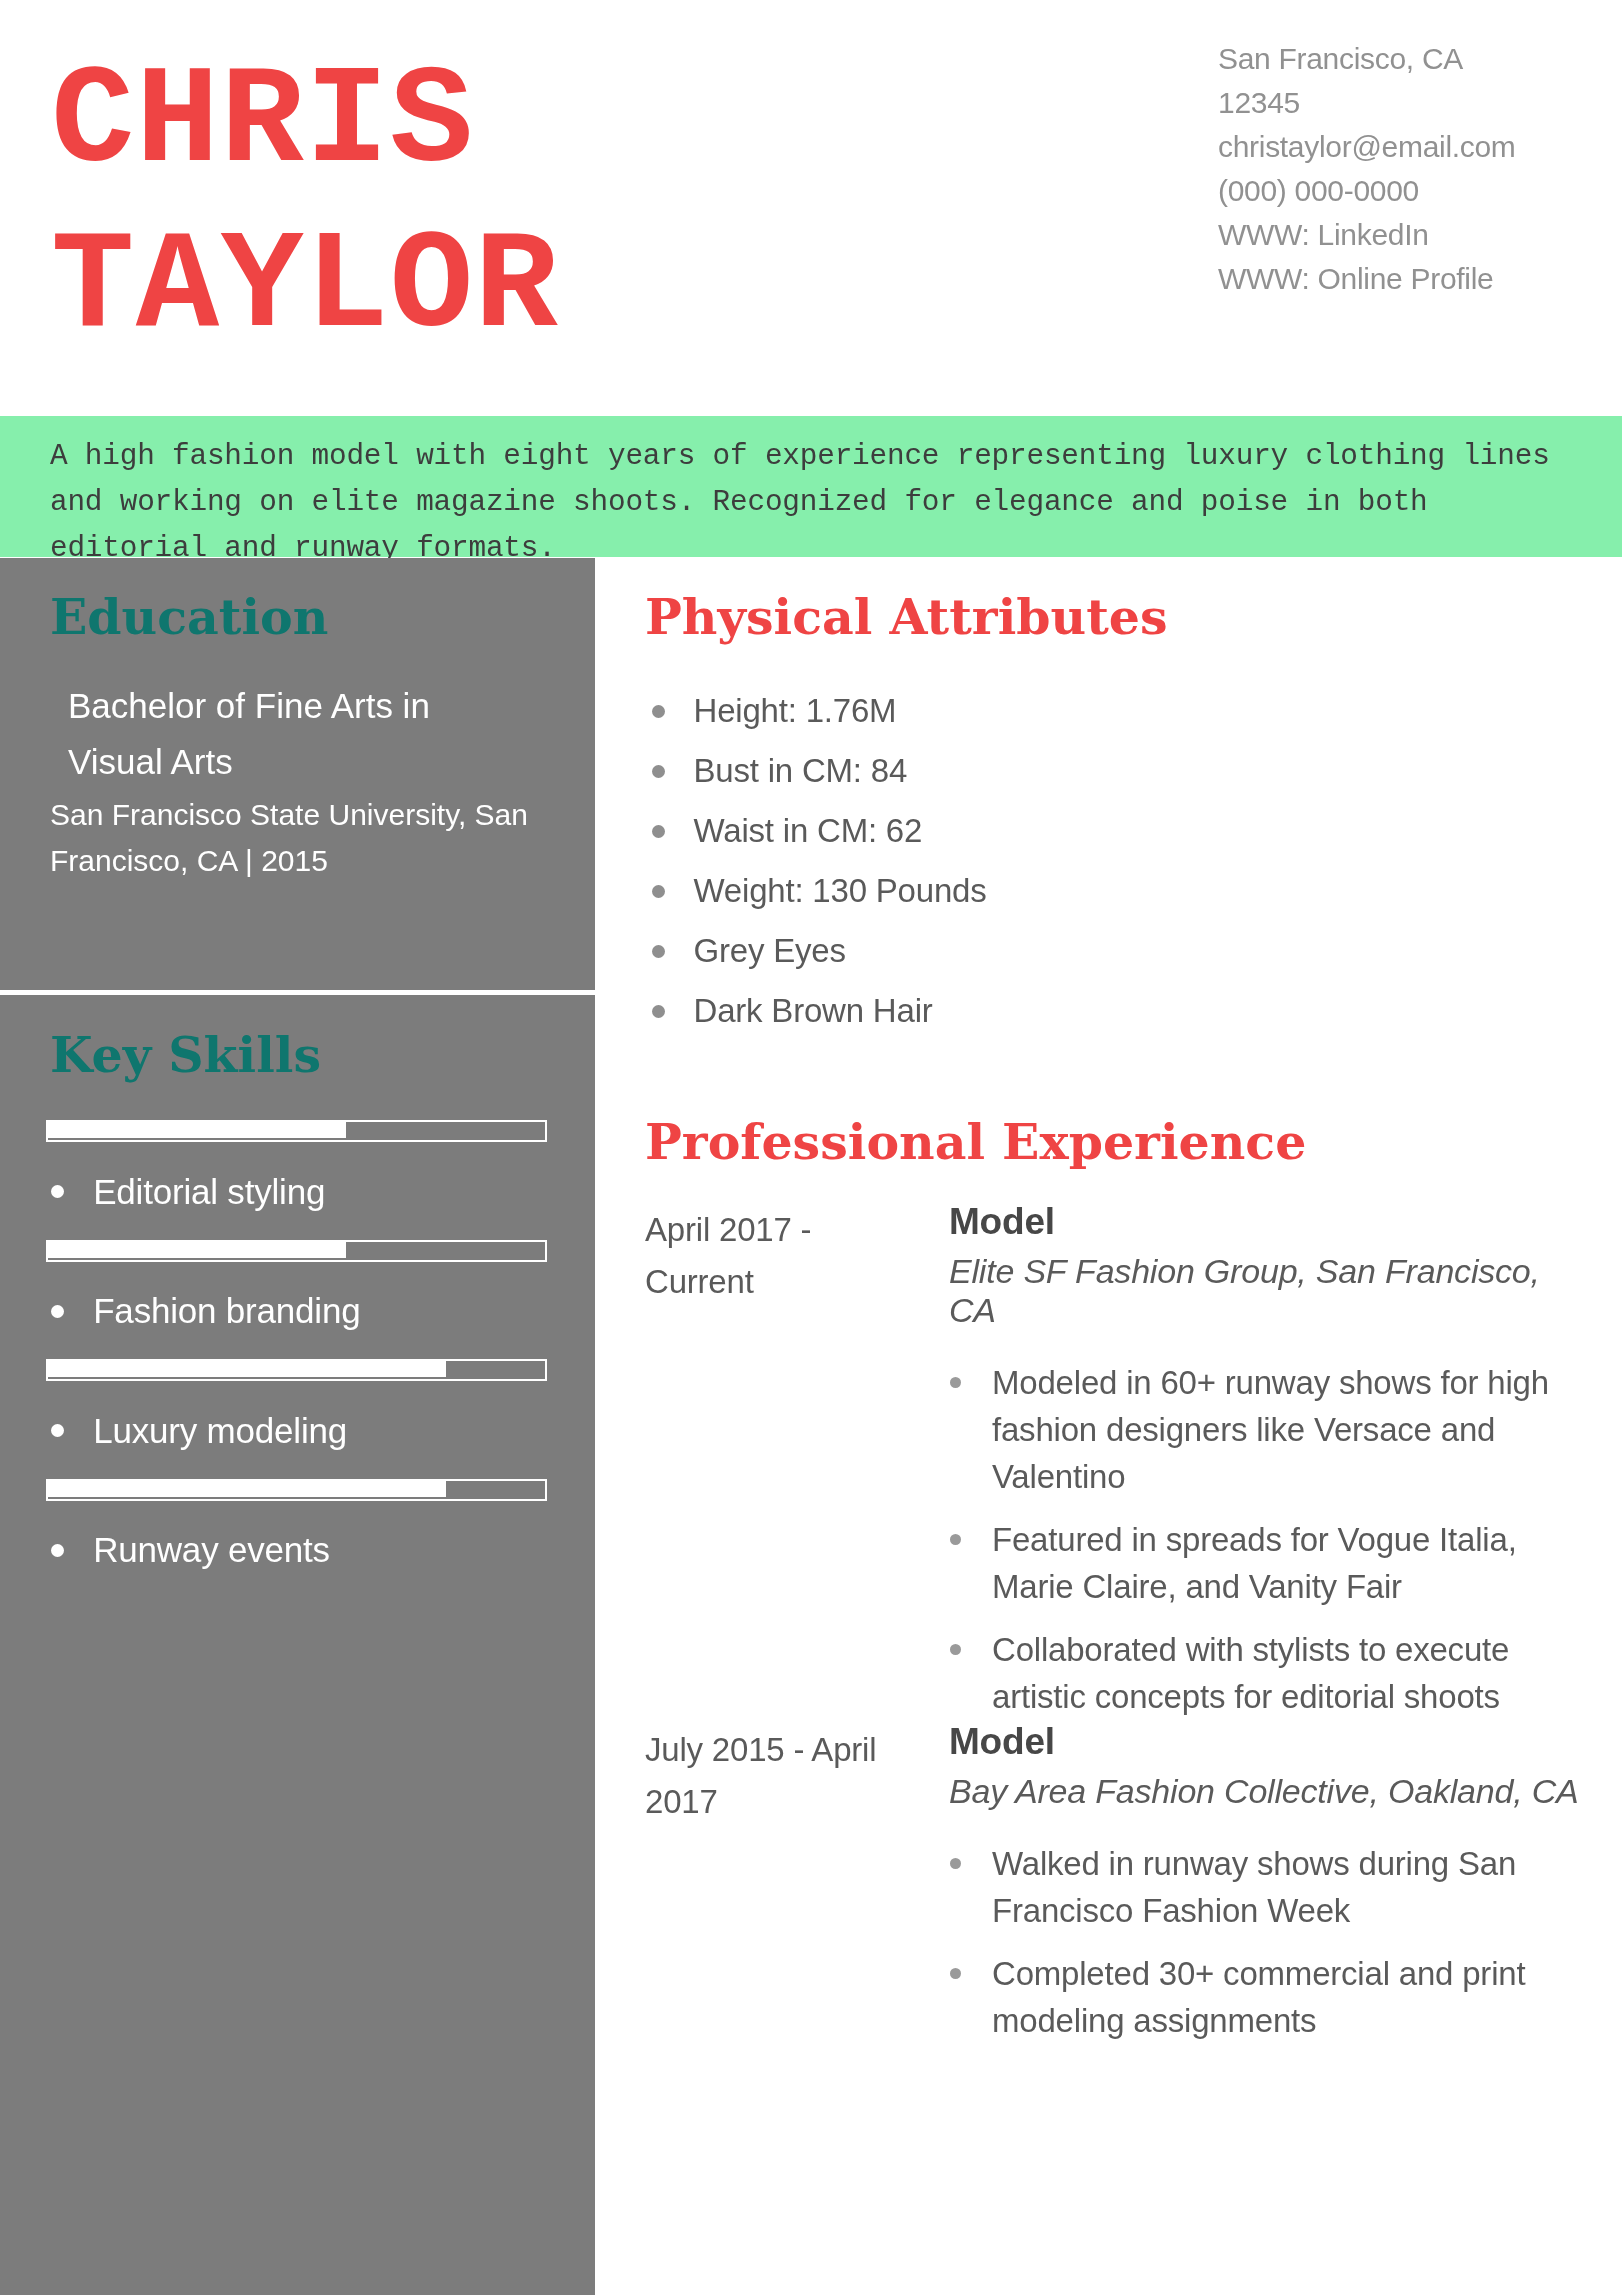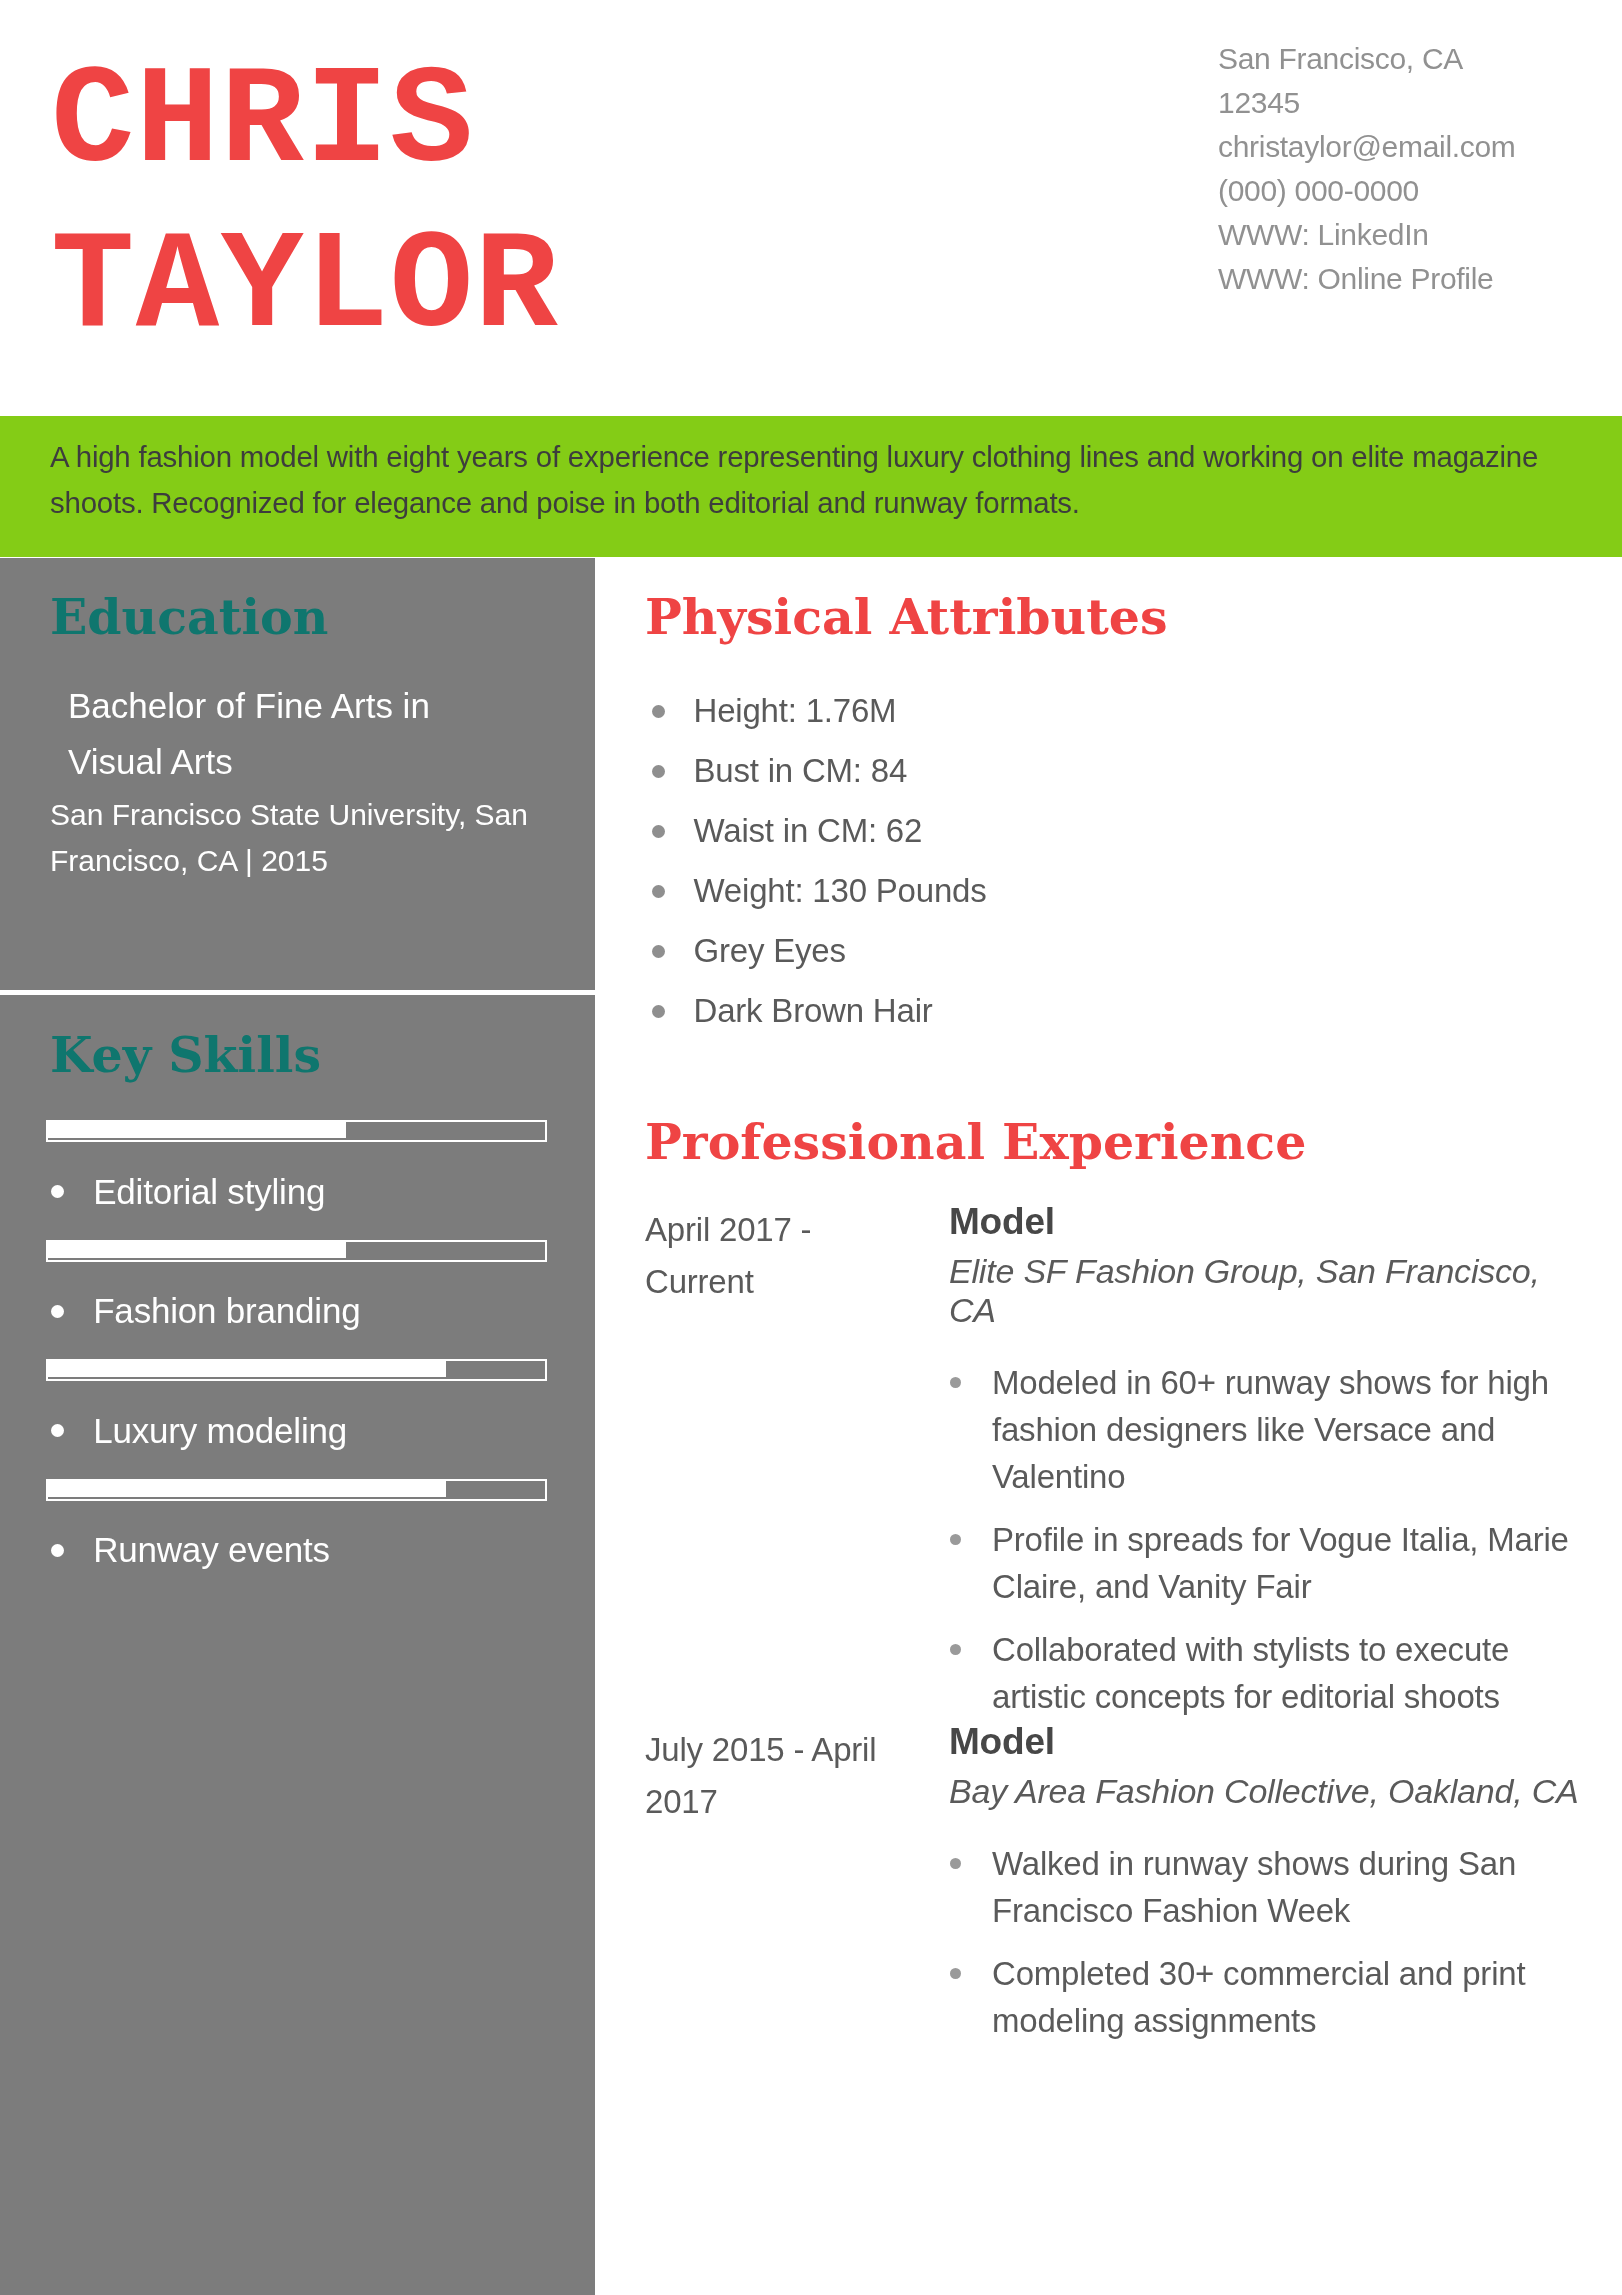--- a/index.html
+++ b/index.html
@@ -14,21 +14,22 @@
     font-family:Liberation Mono, monospace; font-weight:700;
     font-size:139px; line-height:165px; color:#ef4444; letter-spacing:1.3px;
   }
   .contact {
     position:absolute; left:1218px; top:37px; width:366px;
     font-size:30px; line-height:44px; color:#919191; letter-spacing:-0.3px;
   }
   
   .band {
     position:absolute; left:0; top:416px; width:1622px; height:141px;
-    background:#84cc16;
+    background:#86efac;
+    font-family:Liberation Mono, monospace;
   }
   .band p {
     padding:18.3px 72px 0 50px;
     font-size:29.4px; line-height:46px; color:#3d3d3d; letter-spacing:-0.2px;
   }
   
   .sidebar {
     position:absolute; left:0; top:558px; width:595px; height:1738px;
     background:#7c7c7c;
   }
@@ -207,21 +208,21 @@
 
   <div class="main-heading" id="pe-heading">Professional Experience</div>
 
   <div class="job" id="job-1">
     <div class="job-dates">April 2017 - Current</div>
     <div class="job-body">
       <div class="job-title">Model</div>
       <div class="job-company">Elite SF Fashion Group, San Francisco, CA</div>
       <ul class="job-bullets">
         <li><span class="bdot"></span><span>Modeled in 60+ runway shows for high fashion designers like Versace and Valentino</span></li>
-        <li><span class="bdot"></span><span>Profile in spreads for Vogue Italia, Marie Claire, and Vanity Fair</span></li>
+        <li><span class="bdot"></span><span>Featured in spreads for Vogue Italia, Marie Claire, and Vanity Fair</span></li>
         <li><span class="bdot"></span><span>Collaborated with stylists to execute artistic concepts for editorial shoots</span></li>
       </ul>
     </div>
   </div>
 
   <div class="job" id="job-2">
     <div class="job-dates">July 2015 - April 2017</div>
     <div class="job-body">
       <div class="job-title">Model</div>
       <div class="job-company">Bay Area Fashion Collective, Oakland, CA</div>

